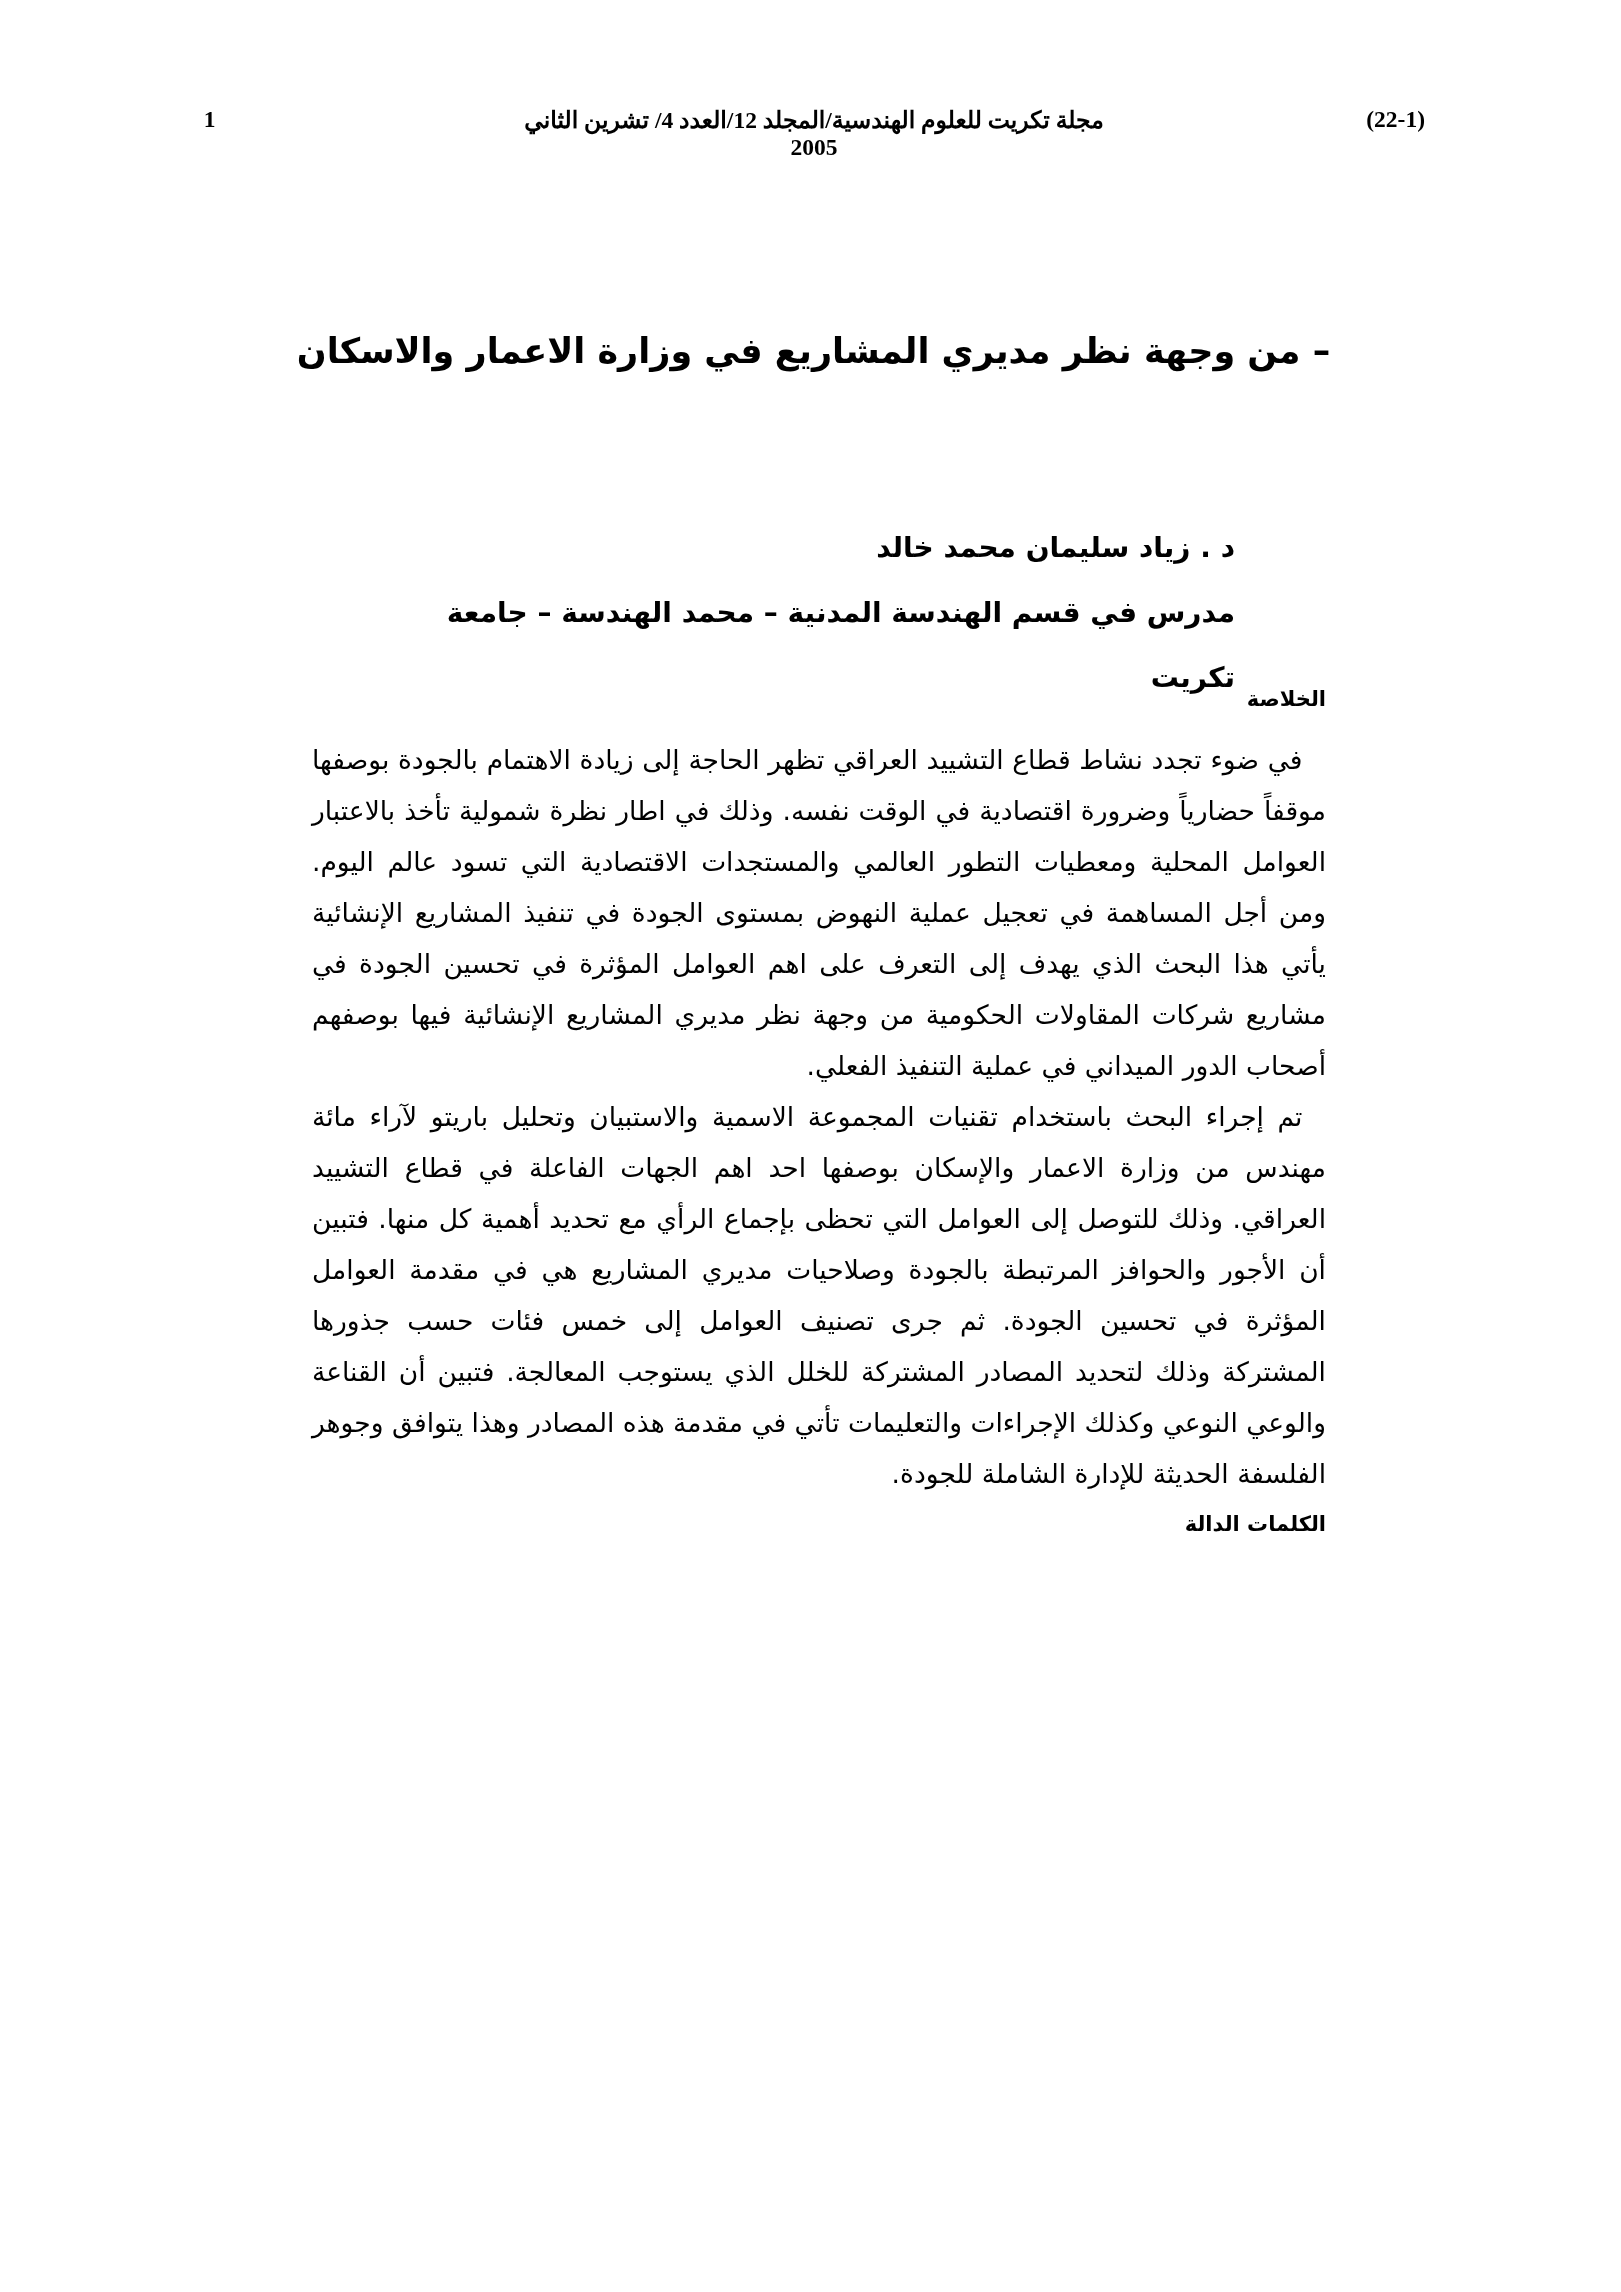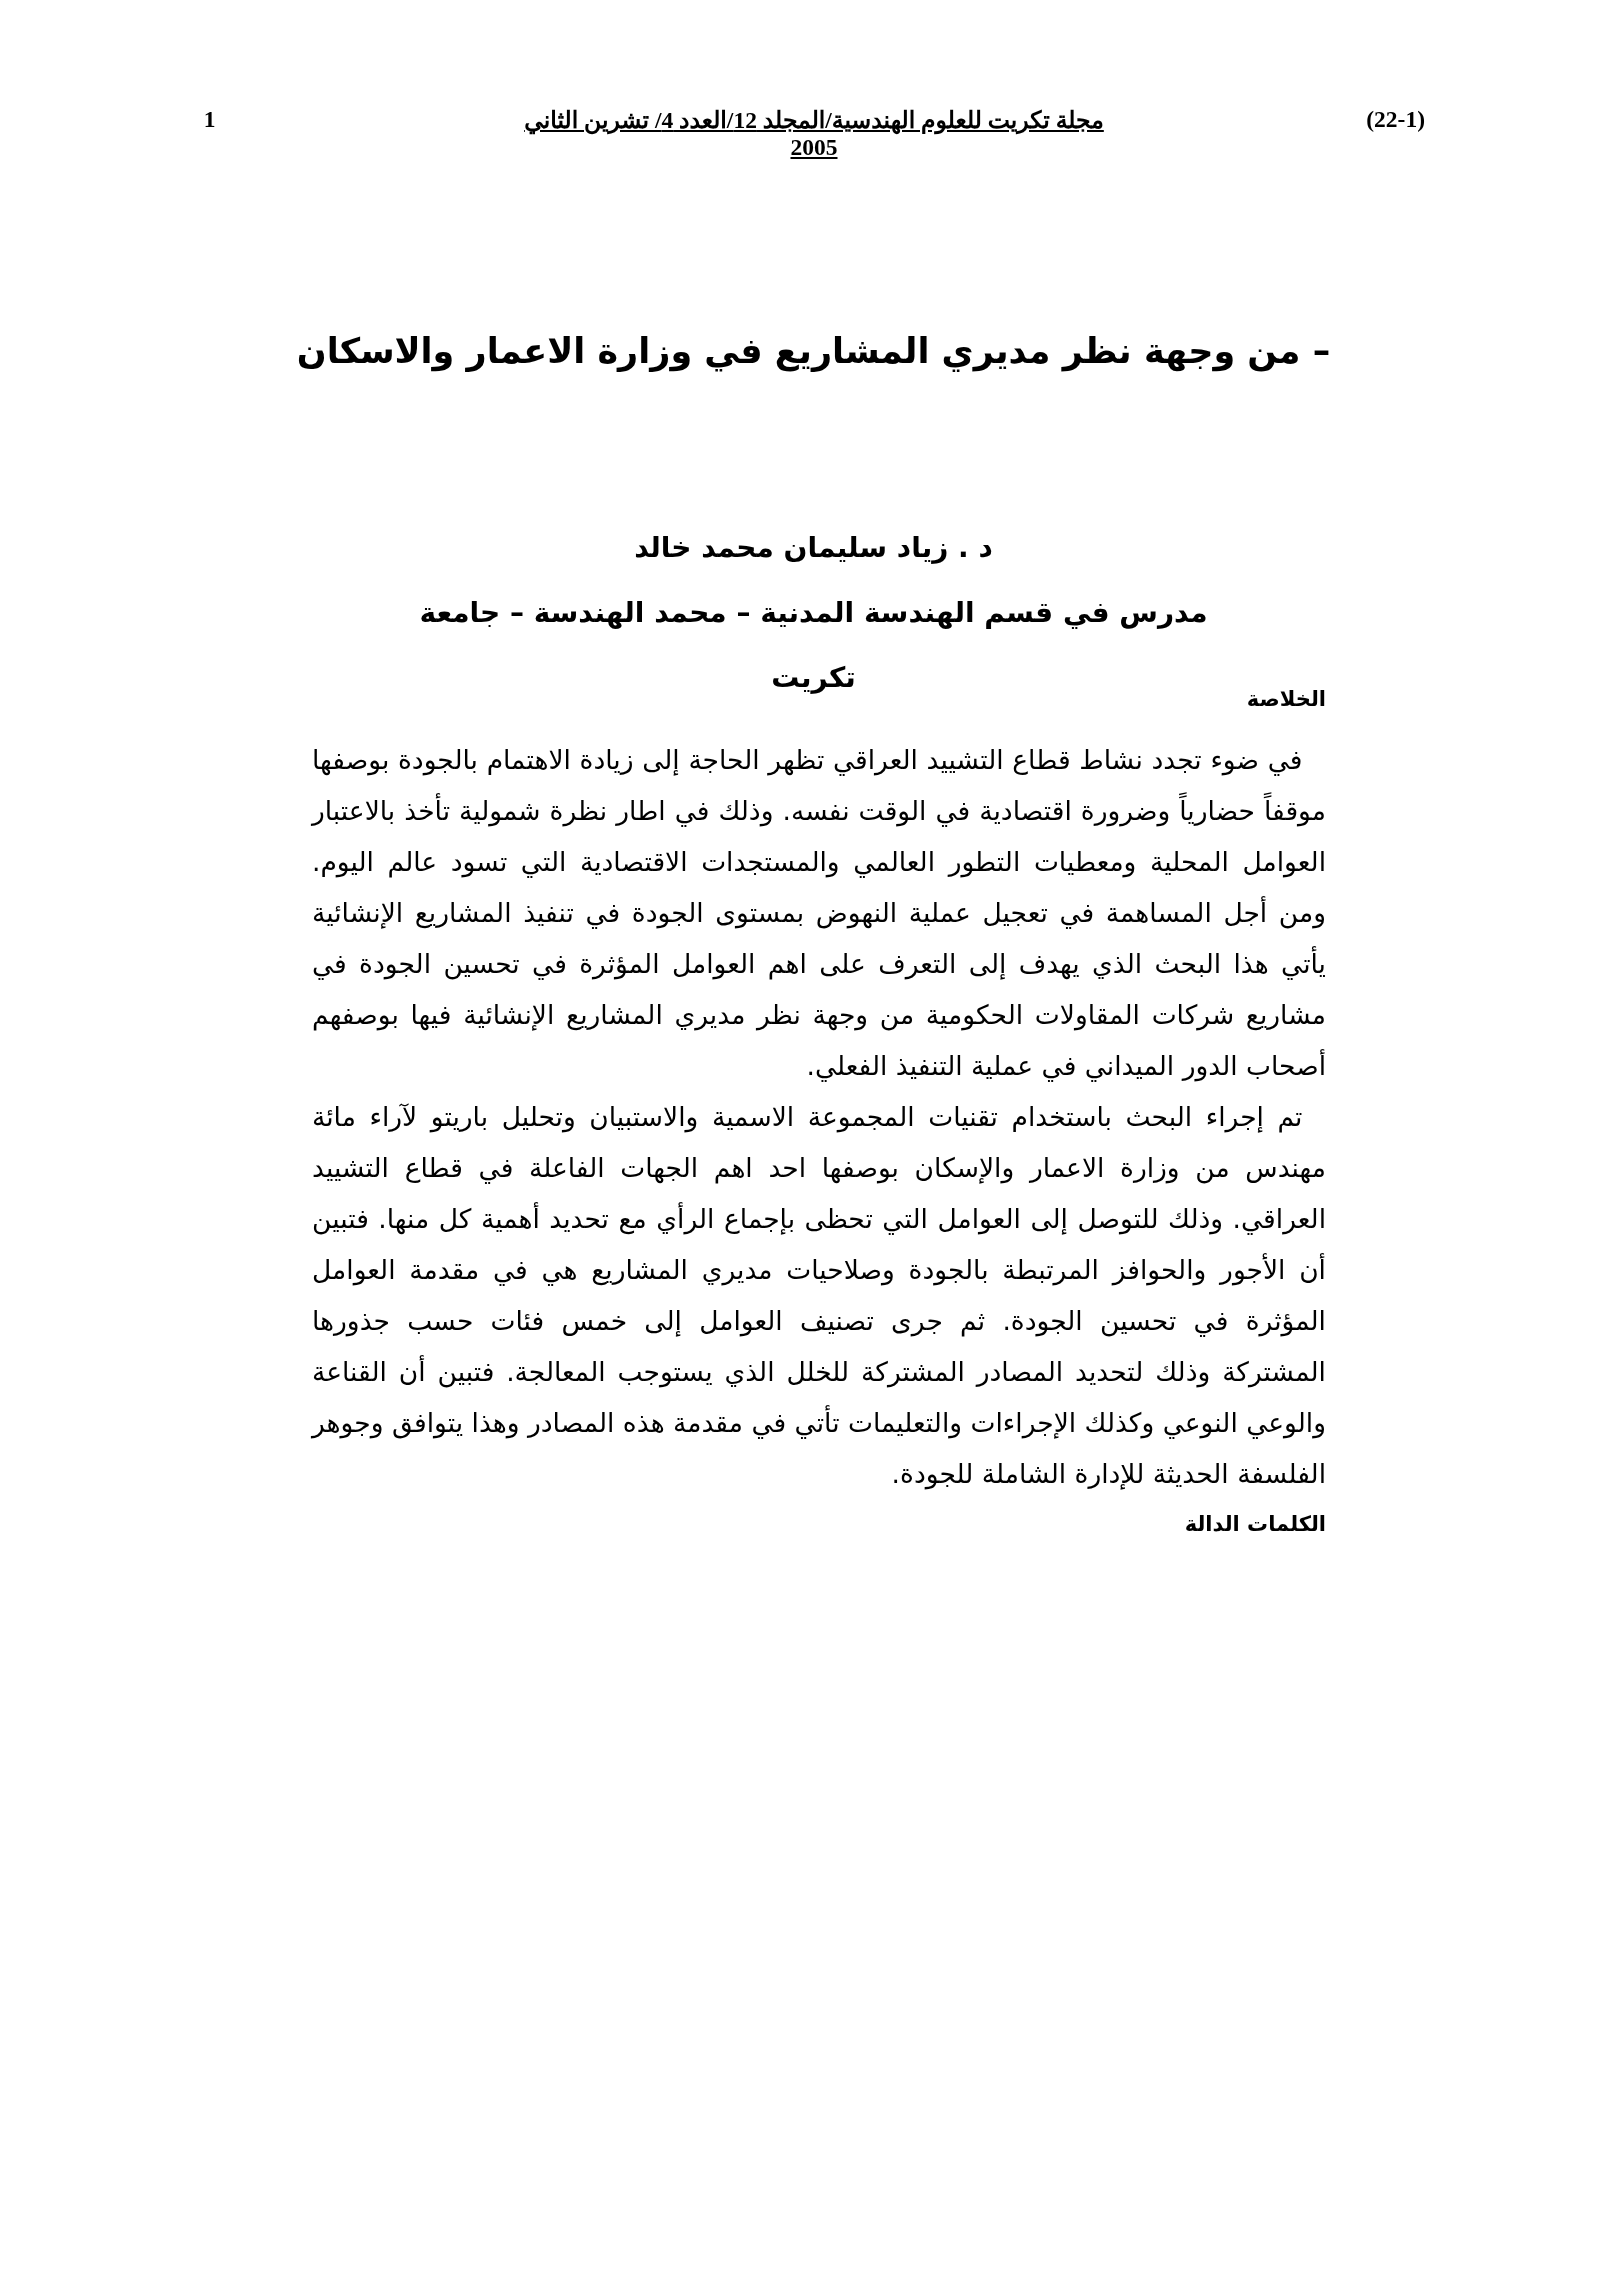--- a/index.html
+++ b/index.html
@@ -30,21 +30,20 @@
       left: 7.8px;
       top: 0;
     }
     .header .journal {
       position: absolute;
       left: 314px;
       width: 608px;
       text-align: center;
       top: 0;
       direction: rtl;
-      text-decoration: underline;
     }
     .header .pages {
       position: absolute;
       right: 16px;
       top: 0;
       direction: ltr;
     }
     .title {
       position: absolute;
       top: 319px;
@@ -54,21 +53,20 @@
       direction: rtl;
       font-weight: bold;
       font-size: 35px;
       line-height: 65px;
     }
     .author {
       position: absolute;
       top: 515px;
       left: 392px;
       width: 843px;
-      text-align: center;
       direction: rtl;
       font-weight: bold;
       font-size: 28px;
       line-height: 65px;
     }
     .content {
       position: absolute;
       top: 674px;
       left: 312px;
       width: 1014px;

